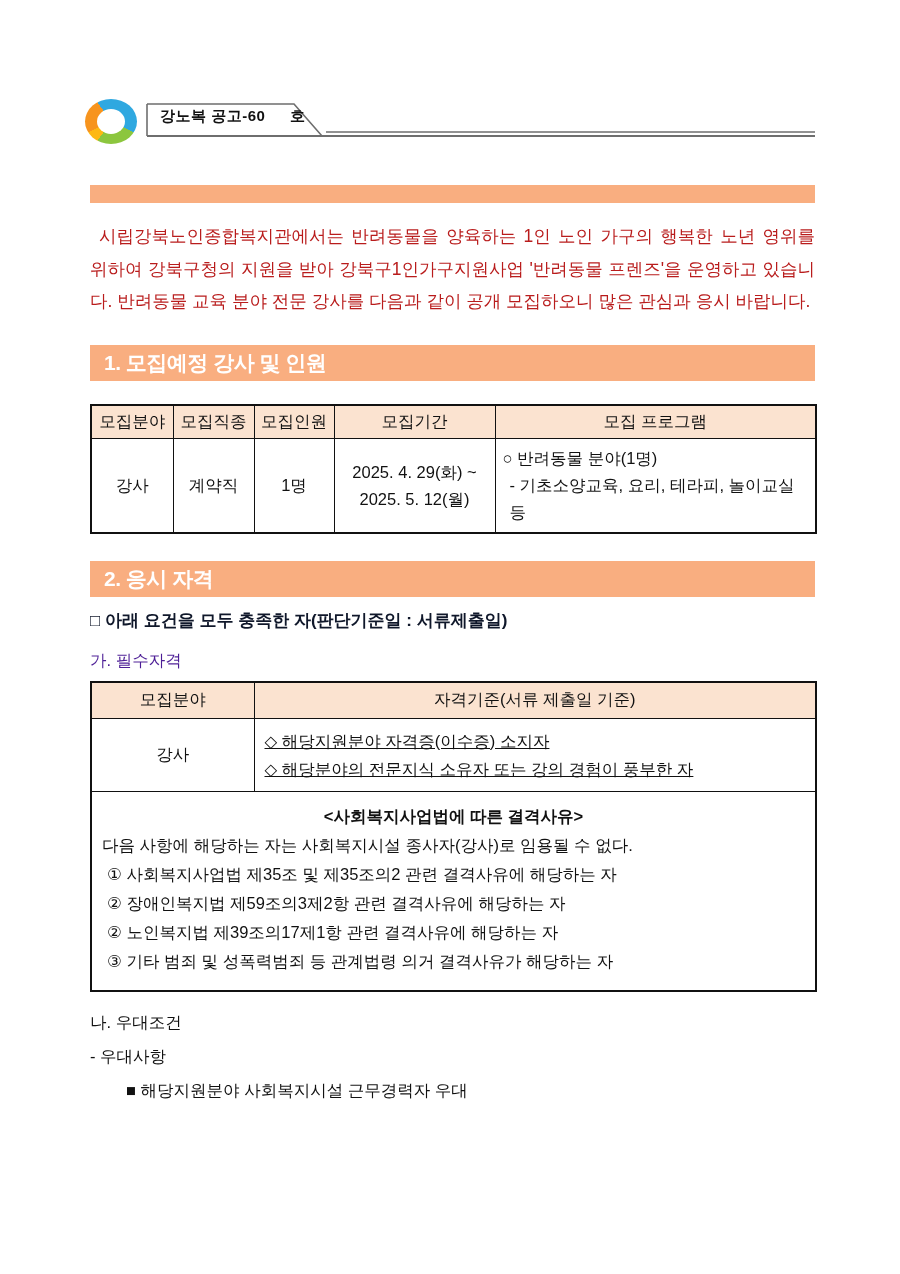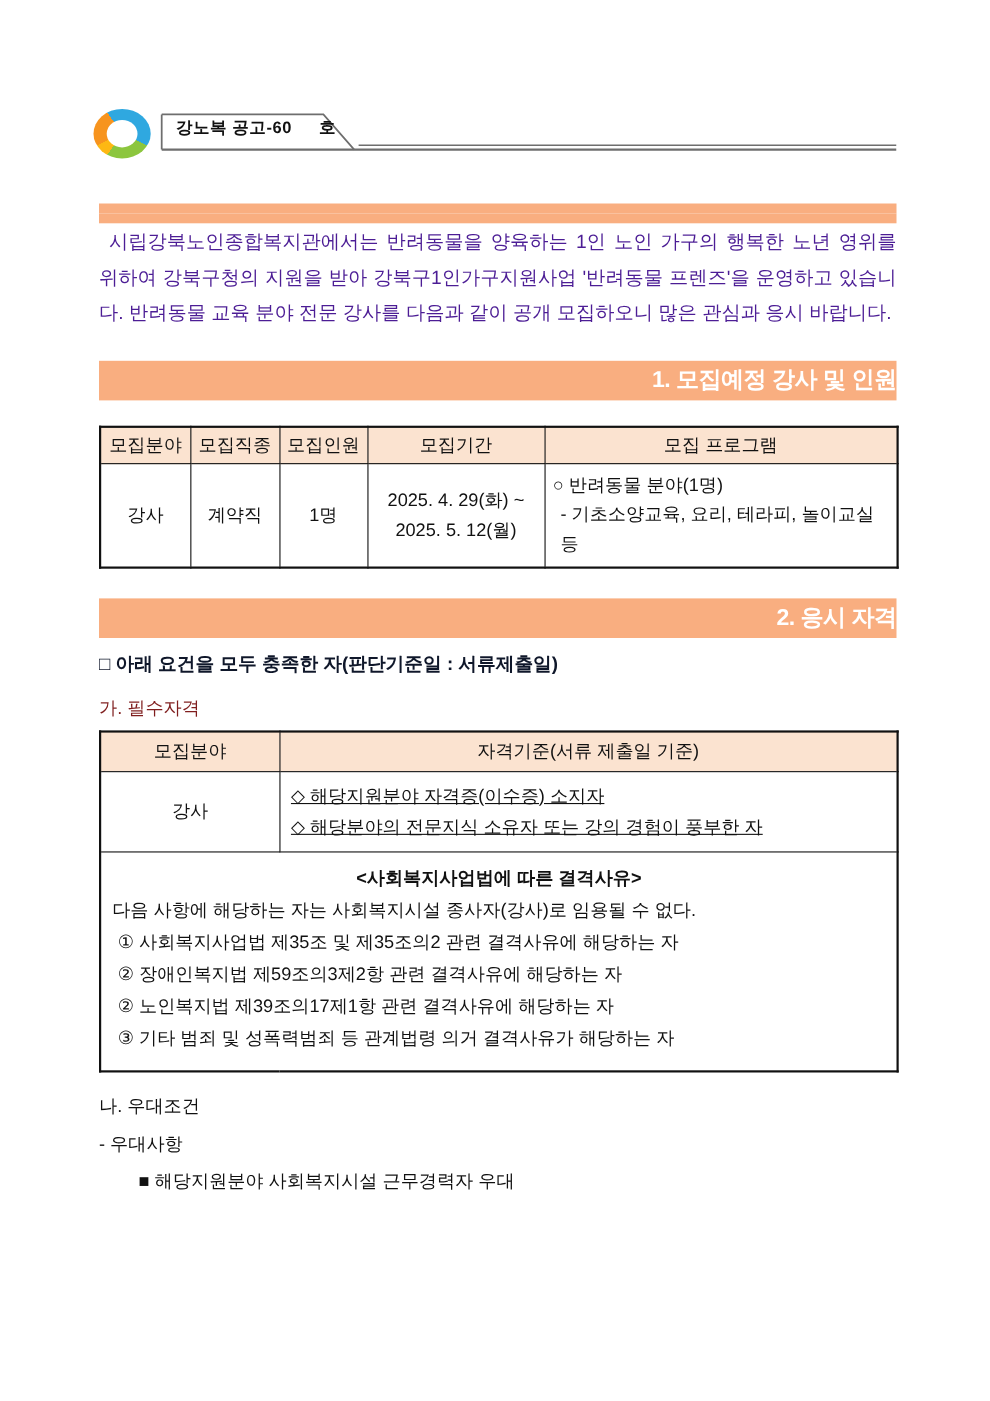--- a/index.html
+++ b/index.html
@@ -43,48 +43,47 @@
   
   .title-bar{height:9px;background:var(--accent);}
   .title-lines{padding:5px 0 4px 0;}
   .title-line{
     text-align:center;font-size:27px;font-weight:800;letter-spacing:-0.5px;
     line-height:44px;color:#000;
   }
 
   
   .intro{
-    font-size:17.5px;line-height:32.5px;text-align:justify;
-    text-indent:9px;color:#4c1d95;
+    margin-top:17px;font-size:17.5px;line-height:32.5px;text-align:justify;
+    text-indent:9px;color:#b91c1c;
   }
 
   
   .section-bar{
     margin-top:27px;height:36px;background:var(--accent);
     color:#fff;font-size:21px;font-weight:bold;line-height:36px;padding-left:14px;
     letter-spacing:-0.5px;
-    text-align:right;
   }
 
   
   table{border-collapse:collapse;width:725px;table-layout:fixed;}
   table.bordered{border:2.5px solid var(--border-black);}
   table.bordered th,table.bordered td{border:1.5px solid var(--border-black);}
   th{background:var(--table-header-bg);font-weight:normal;font-size:17px;text-align:center;}
   td,th{vertical-align:middle;font-size:16.5px;color:#111;}
   .tbl1{margin-top:23px;}
   .tbl1 th{height:34px;}
   .tbl1 td{height:78px;text-align:center;}
   .tbl1 td.program{text-align:left;padding:6px 6px 6px 7px;}
   .program-line1{line-height:27px;}
   .program-line2{line-height:27px;padding-left:7px;}
   .period-line{line-height:27px;}
 
   .note{margin-top:12px;font-size:17px;font-weight:bold;color:#0f172a;}
-  .sub-label{margin-top:18px;font-size:16.5px;color:#7f1d1d;}
+  .sub-label{margin-top:18px;font-size:16.5px;color:#4c1d95;}
 
   .tbl2{margin-top:9px;}
   .tbl2 th{height:36px;}
   .tbl2 td.field-cell{height:72px;text-align:center;}
   .tbl2 td.criteria-cell{padding:8px 10px;text-decoration:underline;}
   .criteria-line{line-height:28px;}
   .merged-cell{padding:10px 10px 14px 10px;}
   .dq-title{text-align:center;font-weight:bold;font-size:16.5px;line-height:29px;}
   .dq-intro{font-size:16.5px;line-height:29px;}
   .dq-item{font-size:16.5px;line-height:29px;padding-left:5px;}

